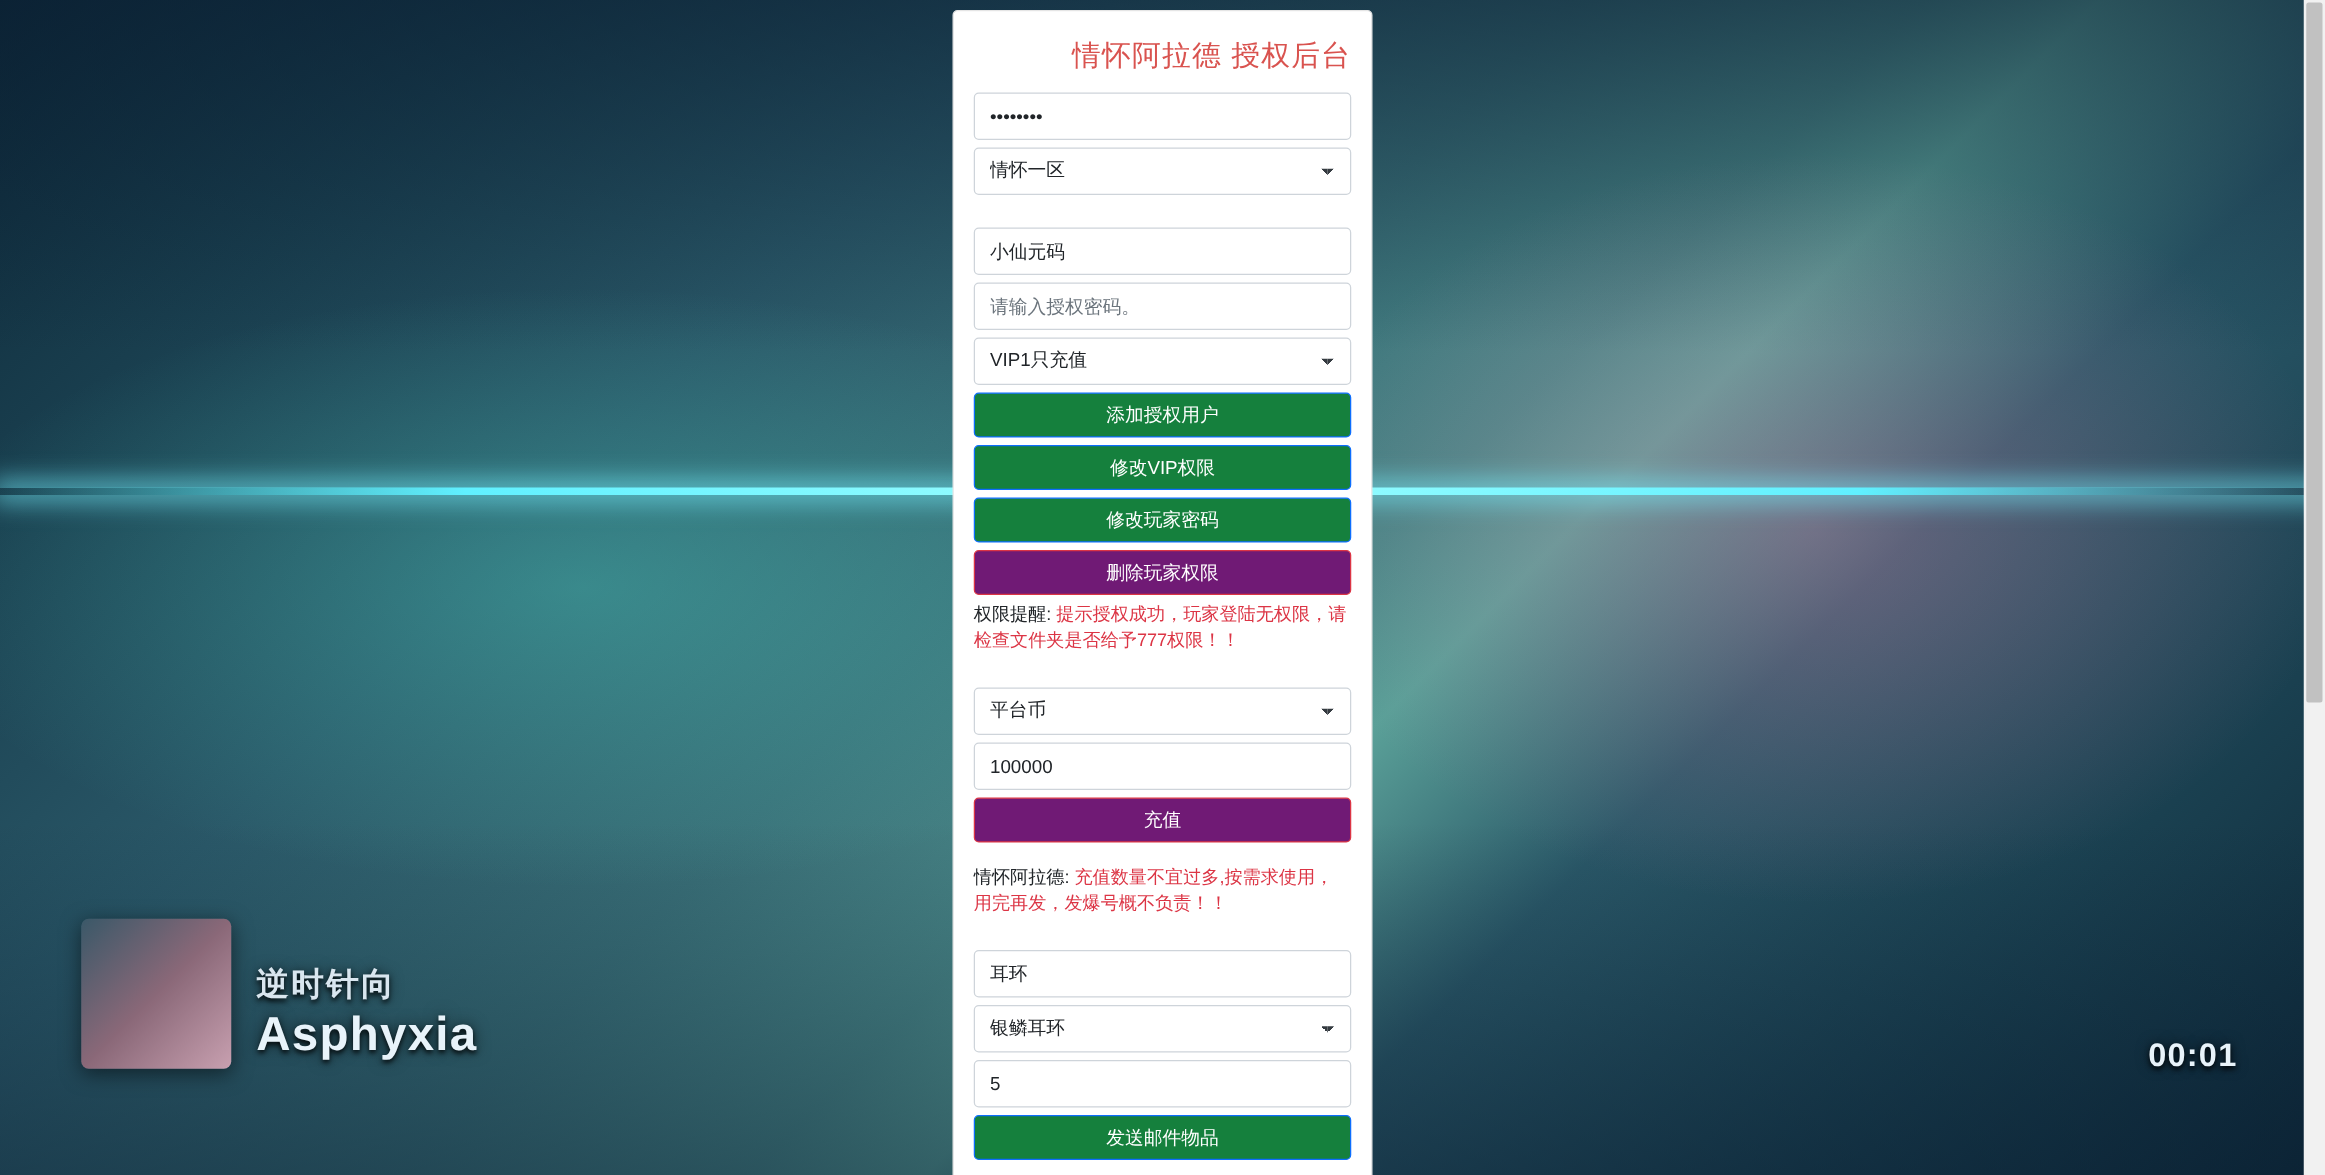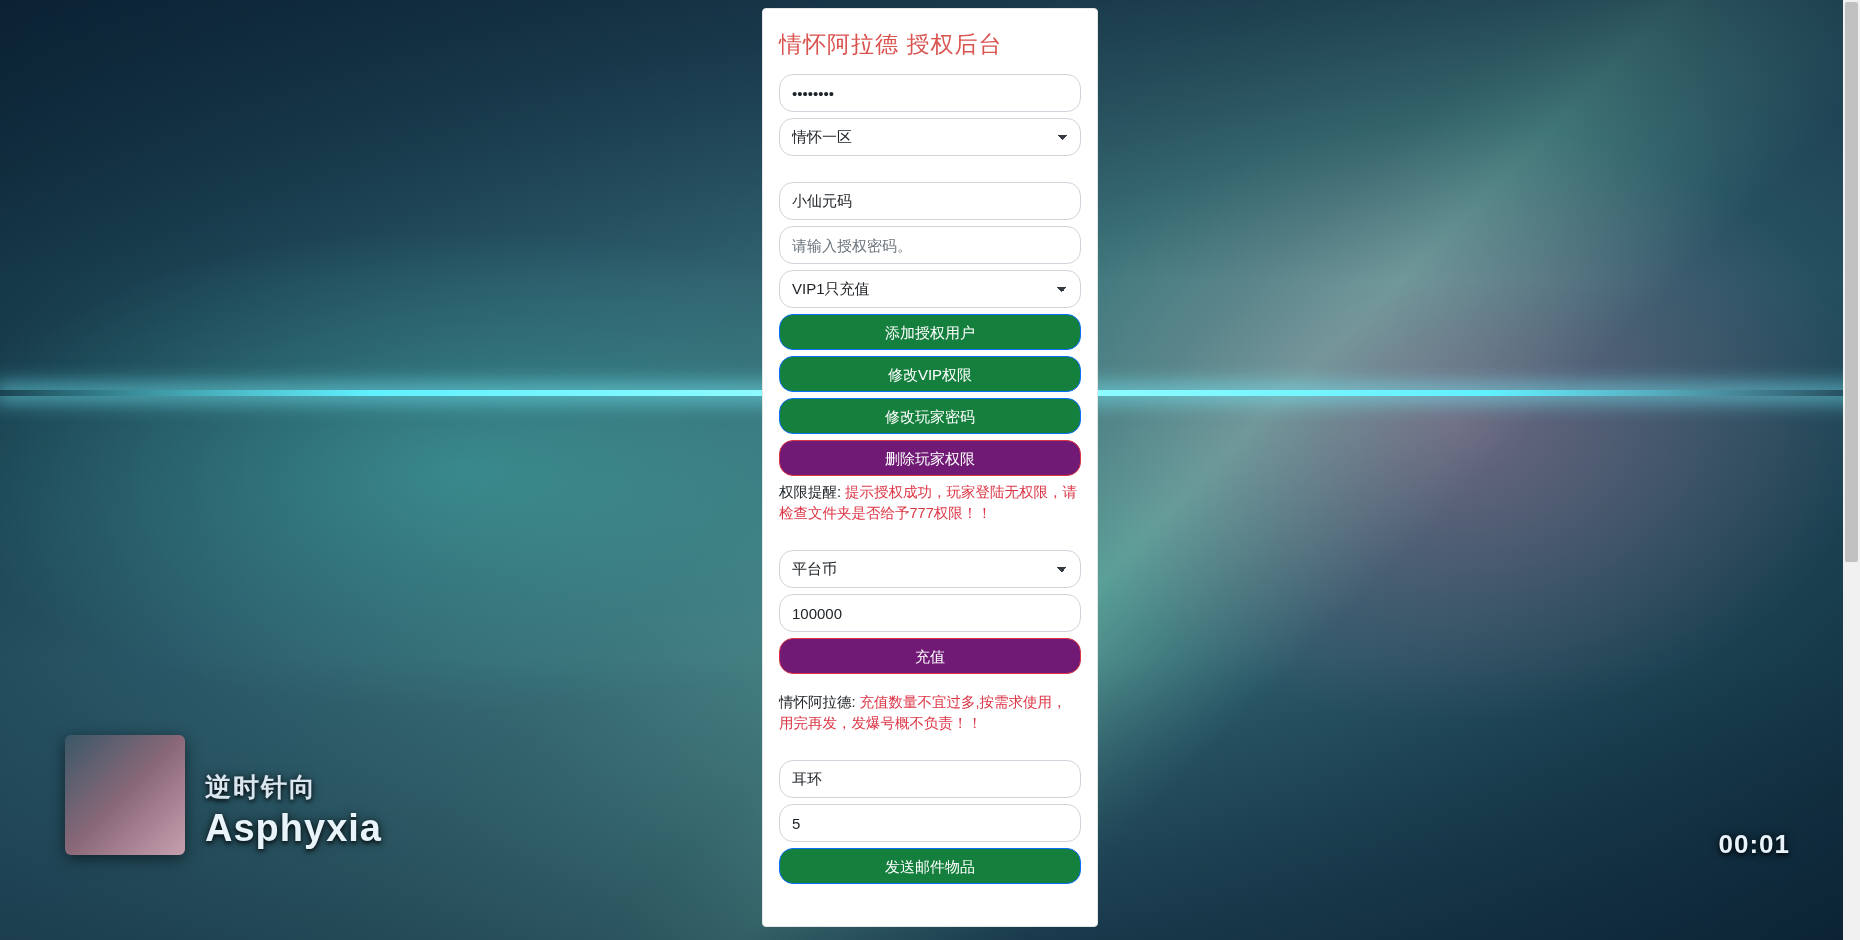--- a/index.html
+++ b/index.html
@@ -72,33 +72,33 @@
     .panel {
       position: relative;
       width: 336px;
       margin: 8px auto 0;
       background: #fff;
       border: 1px solid #e5e5e5;
       border-radius: 4px;
       padding: 16px;
     }
     .panel-title {
-      text-align: left;
+      text-align: right;
       color: #d9534f;
       font-size: 23px;
       font-weight: 500;
       margin: 4px 0 14px;
       letter-spacing: 1px;
     }
     .form-control, .form-select, .btn {
       display: block;
       width: 100%;
       font-size: 15px;
       line-height: 1.45;
-      border-radius: 14px;
+      border-radius: 4px;
     }
     .form-control, .form-select {
       background: #fff;
       border: 1px solid #ced4da;
       color: #212529;
       padding: 7px 12px;
       height: 38px;
     }
     .form-control::placeholder { color: #6c757d; }
     .form-select {
@@ -178,20 +178,23 @@
   </select>
   <input class="form-control mb" type="text" value="100000" style="">
   <button class="btn btn-danger">充值</button>
   <div class="hint" style="margin-top:18px;">
     <span class="hint-label">情怀阿拉德: </span><span class="hint-body">充值数量不宜过多,按需求使用，用完再发，发爆号概不负责！！</span>
   </div>
 
   <div class="section-gap"></div>
 
   <input class="form-control mb" type="text" value="耳环" style="">
+  <select class="form-select mb">
+    <option>银鳞耳环</option>
+  </select>
   <input class="form-control mb" type="text" value="5" style="">
   <button class="btn btn-primary">发送邮件物品</button>
 
   <div class="section-gap"></div>
 
 </div>
 
 <div class="scrollbar">
   <div class="scrollbar-thumb"></div>
 </div>

